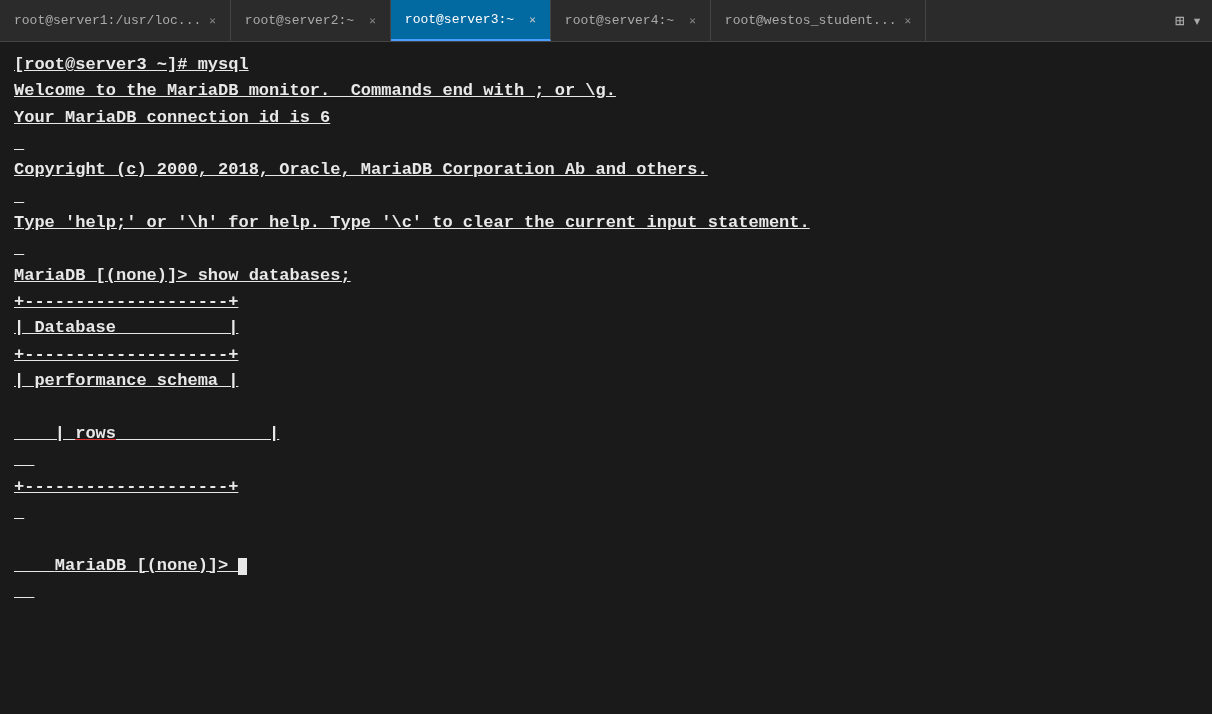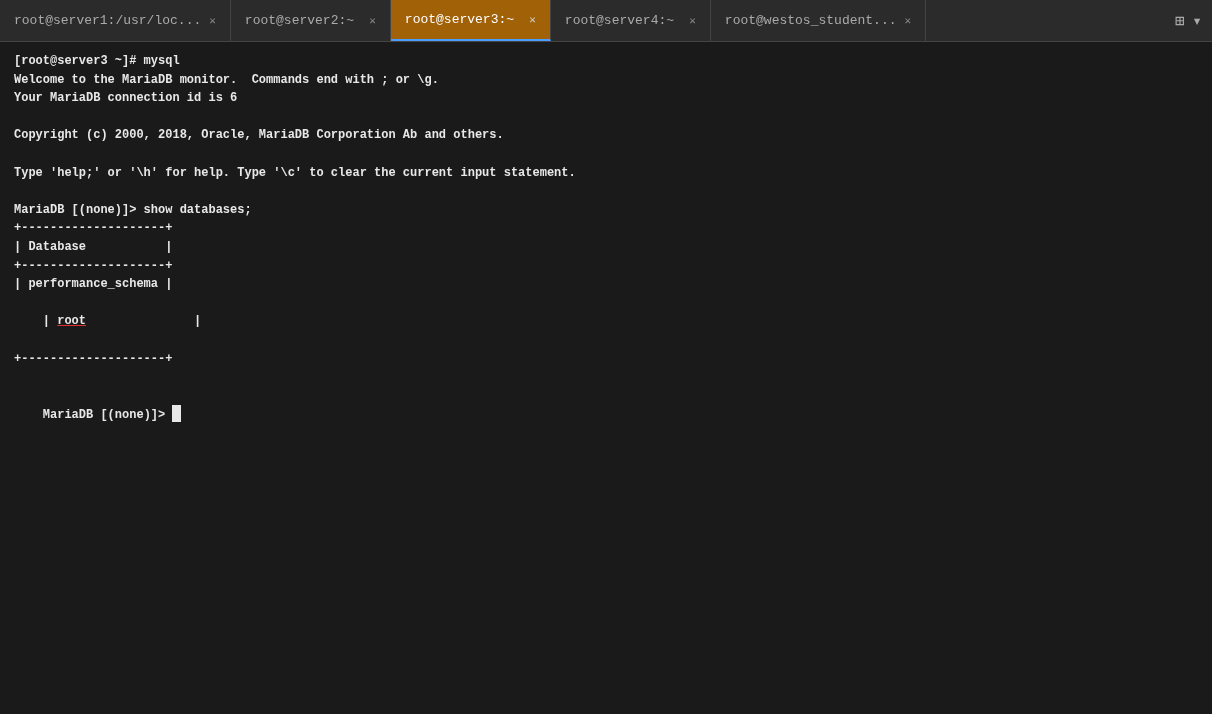--- a/index.html
+++ b/index.html
@@ -29,21 +29,21 @@
       color: #aaa;
       background: #2b2b2b;
       border-right: 1px solid #444;
       cursor: pointer;
       gap: 8px;
       min-width: 160px;
       white-space: nowrap;
     }
 
     .tab.active {
-      background: #a16207;
+      background: #0369a1;
       color: #fff;
       border-bottom: 2px solid #4a9eff;
       border-bottom-offset: -1px;
     }
 
     .tab .close-btn {
       font-size: 11px;
       color: #888;
       margin-left: auto;
       cursor: pointer;
@@ -59,25 +59,26 @@
       padding: 0 10px;
       gap: 8px;
       color: #aaa;
     }
 
     
     .terminal {
       background: #1a1a1a;
       color: #e8e8e8;
       padding: 10px 14px;
-      font-size: 12px;
+      font-size: 17px;
       line-height: 1.55;
       font-family: 'Courier New', Courier, monospace;
       height: calc(714px - 42px);
       overflow-y: auto;
+      text-decoration: underline;
     }
 
     .line {
       white-space: pre;
     }
 
     .bold {
       font-weight: bold;
     }
 
@@ -138,20 +139,20 @@
   <div class="line bold">Copyright (c) 2000, 2018, Oracle, MariaDB Corporation Ab and others.</div>
   <div class="line">&nbsp;</div>
   <div class="line bold">Type 'help;' or '\h' for help. Type '\c' to clear the current input statement.</div>
   <div class="line">&nbsp;</div>
   <div class="line bold">MariaDB [(none)]&gt; show databases;</div>
   <div class="line bold">+--------------------+</div>
   <div class="line bold">| Database           |</div>
   <div class="line bold">+--------------------+</div>
   <div class="line bold">| performance_schema |</div>
   <div class="line bold">
-    | <span class="underline">root</span>               |
+    | <span class="underline">rows</span>               |
   </div>
   <div class="line bold">+--------------------+</div>
   <div class="line">&nbsp;</div>
   <div class="line bold">
     <span>MariaDB [(none)]&gt; </span><span class="cursor"></span>
   </div>
 </div>
 
 </body></html>

